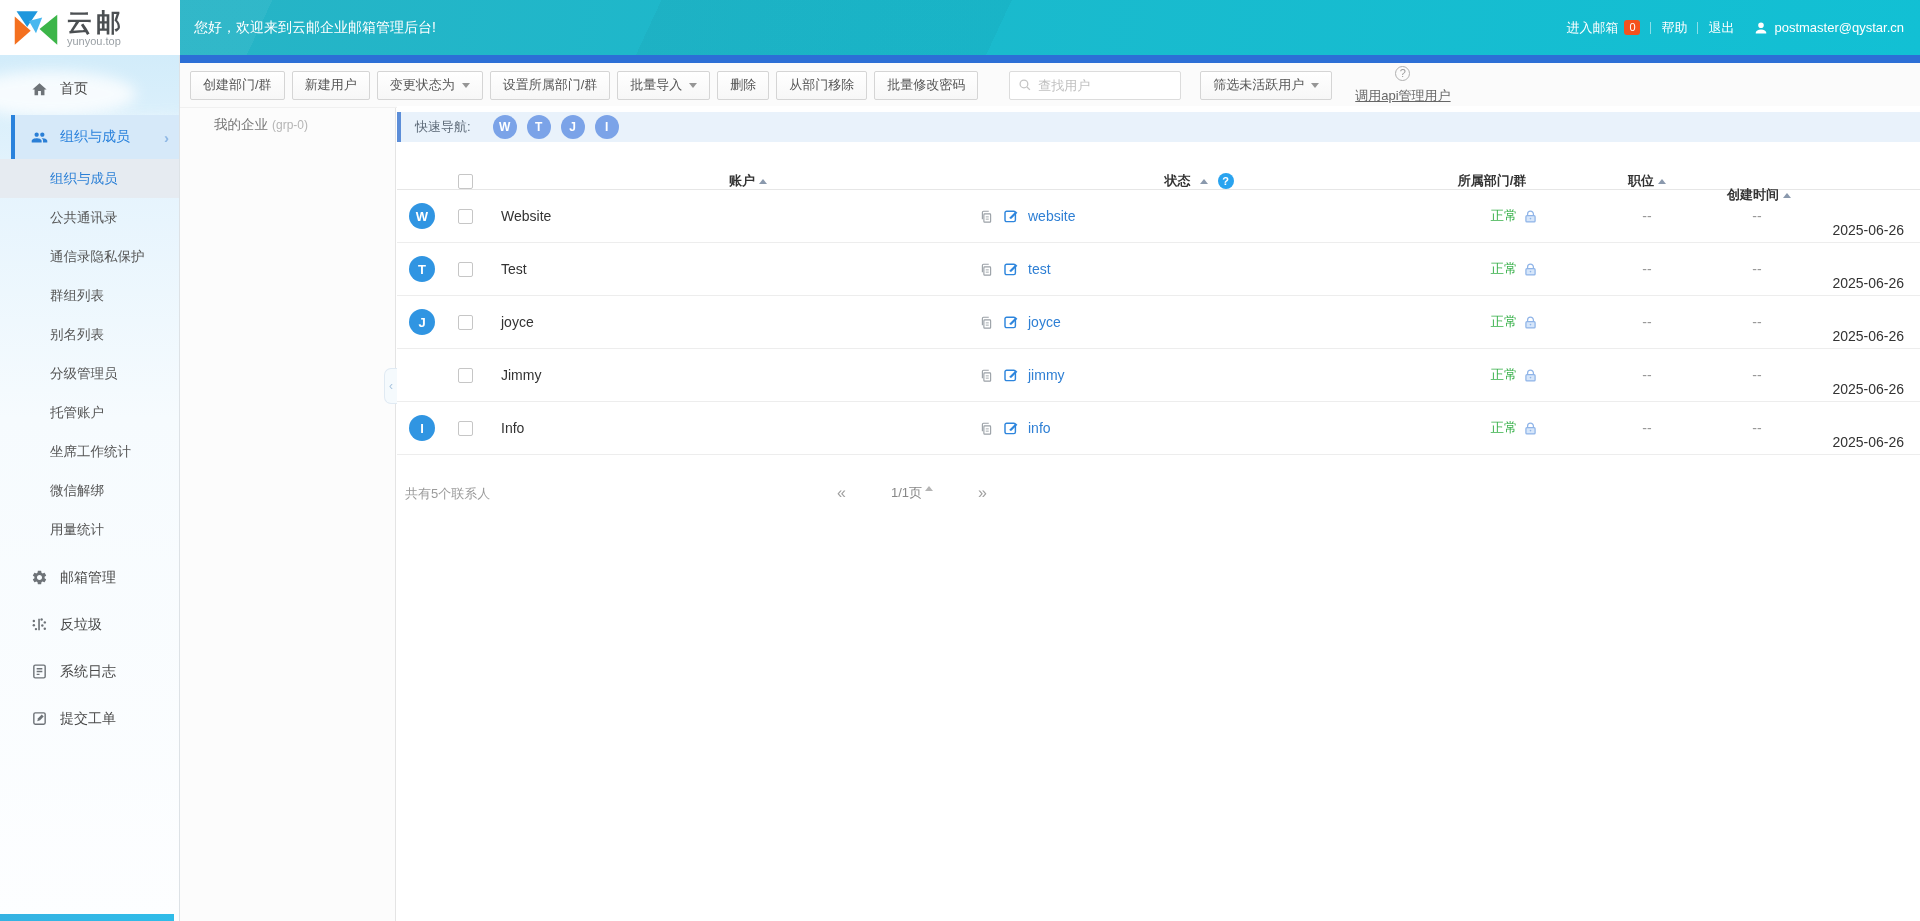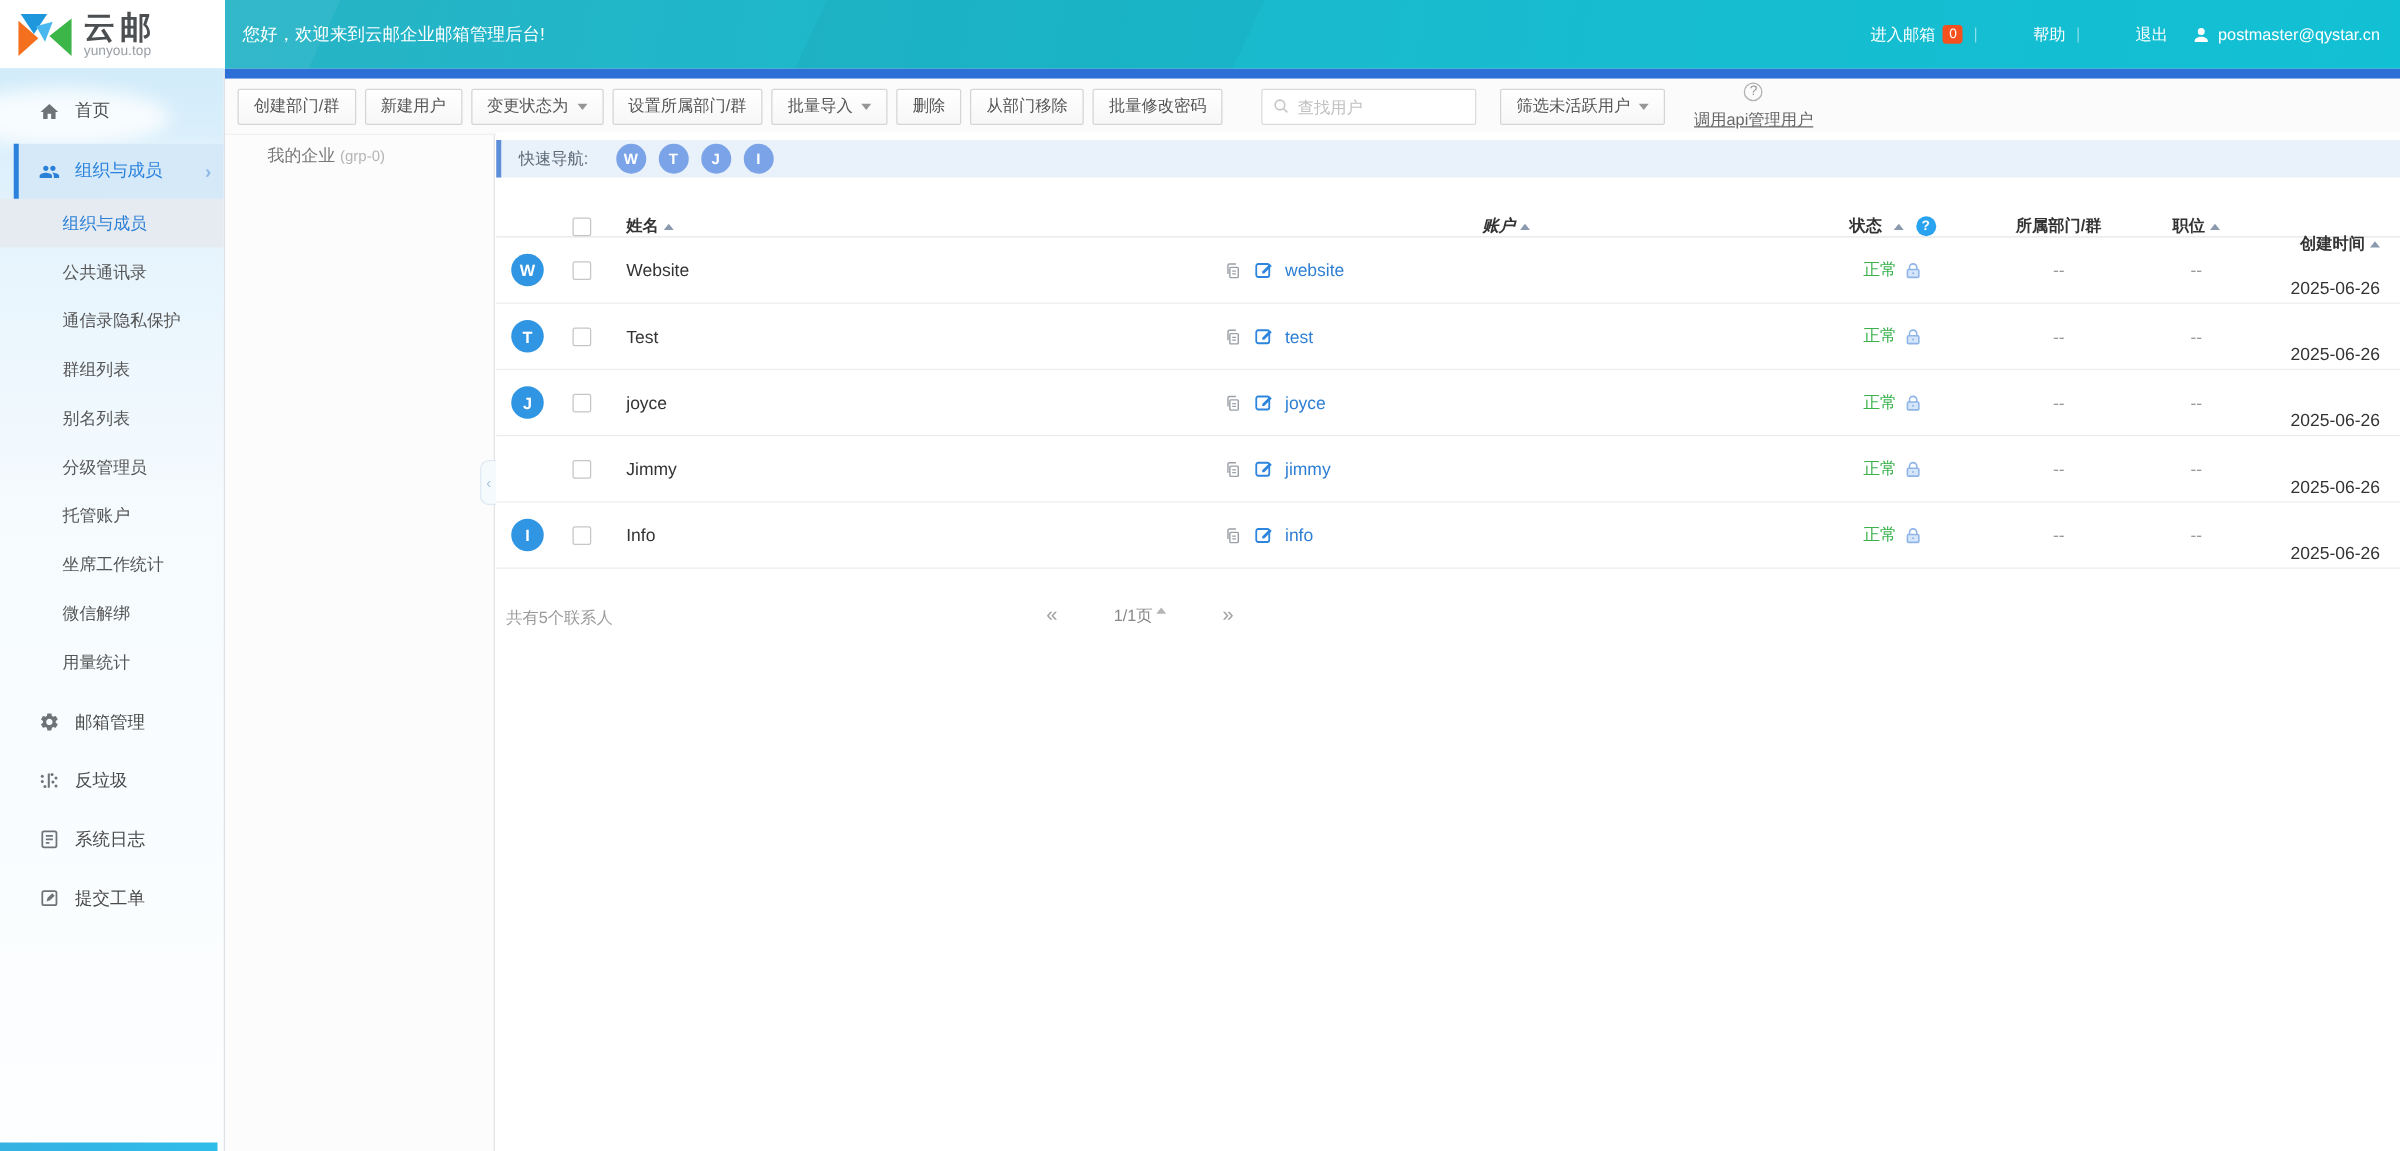--- a/index.html
+++ b/index.html
@@ -12,21 +12,21 @@
     background:linear-gradient(100deg,#2ab2c4 0%,#1bb9cc 45%,#12c0d4 100%); }
   .topbar::before { content:""; position:absolute; inset:0;
     background:linear-gradient(115deg, rgba(255,255,255,.05) 0 14%, transparent 14% 34%, rgba(0,0,0,.03) 34% 52%, transparent 52%); }
   .logo-area { position:absolute; left:0; top:0; width:180px; height:55px; background:#fff;
     display:flex; align-items:center; padding-left:13px; }
   .logo-text { margin-left:8px; }
   .logo-title { font-size:25px; font-weight:bold; color:#4b4f52; letter-spacing:4px; line-height:26px; }
   .logo-sub { font-size:11px; color:#9aa0a5; line-height:12px; }
   .welcome { position:absolute; left:194px; top:0; height:55px; line-height:55px; color:#fff; font-size:14px; }
   .topbar-right { position:absolute; right:16px; top:0; height:55px; display:flex; align-items:center; gap:10px; color:#fff; font-size:13px; }
-  .tb-link { color:#fff;margin-left:35px; }
+  .tb-link { color:#fff; }
   .badge { display:inline-block; min-width:16px; height:15px; line-height:15px; padding:0 2px; background:#f4511e;
     border-radius:3px; text-align:center; font-size:11px; color:#fff; margin-left:-4px; }
   .sep { width:1px; height:12px; background:rgba(255,255,255,.5); }
   .person-wrap { display:flex; align-items:center; gap:6px; margin-left:10px; }
 
   
   .sidebar { position:absolute; left:0; top:55px; width:180px; bottom:0;
     background:linear-gradient(180deg,#d2ecfa 0%,#e6f4fd 16%,#f6fbfe 42%,#fdfeff 100%);
     border-right:1px solid #dde2e6; overflow:hidden; }
   .sidebar::before { content:""; position:absolute; top:16px; left:-34px; width:170px; height:46px; background:#fff; opacity:.8; border-radius:50%; filter:blur(7px); }
@@ -78,21 +78,21 @@
   .qn-label { font-size:13px; color:#5d6a78; margin-right:12px; }
   .qn-avatar { width:24px; height:24px; border-radius:50%; background:#7ba3e8; color:#fff; font-size:12px; font-weight:bold;
     display:flex; align-items:center; justify-content:center; cursor:pointer; }
 
   .thead,.trow { display:grid; grid-template-columns:50px 36px 474px 440px 190px 120px 100px 113px; align-items:center; }
   .thead { margin-top:16px; height:32px; font-size:13px; font-weight:bold; color:#333; border-bottom:1px solid #e6e6e6; }
   .cell { display:flex; align-items:center; }
   .c-av { justify-content:center; }
   .c-cb { justify-content:center; }
   .c-name { padding-left:18px; }
-  .thead .c-account { justify-content:center; transform:translateX(28px);font-style:italic; }
+  .thead .c-account { justify-content:center; transform:translateX(28px); }
   .trow .c-account { padding-left:22px; gap:9px; }
   .c-status { justify-content:center; transform:translateX(22px); gap:5px; }
   .c-dept,.c-pos { justify-content:center; }
   .c-created { justify-content:flex-end; padding-right:16px;margin-top:28px; }
   .sort-up { width:0; height:0; border-left:4px solid transparent; border-right:4px solid transparent; border-bottom:5px solid #8a99ad; display:inline-block; margin-left:4px; }
   .q-blue { width:16px; height:16px; border-radius:50%; background:#29a3ef; color:#fff; font-size:11px; font-weight:bold;
     display:flex; align-items:center; justify-content:center; margin-left:5px; cursor:pointer; }
   .q-blue::before { content:"?"; }
 
   .trow { height:53px; border-bottom:1px solid #ededed; font-size:14px; color:#333; }
@@ -269,24 +269,20 @@
     <span class="qn-avatar">T</span>
     <span class="qn-avatar">J</span>
     <span class="qn-avatar">I</span>
   </div>
 
   <div class="thead">
     <div class="cell c-av"></div>
     <div class="cell c-cb">
         <input type="checkbox" class="cb" style="">
       </div>
-    <div class="cell c-name">
-        <span>姓名</span>
-        <i class="sort-up"></i>
-      </div>
     <div class="cell c-account">
         <span>账户</span>
         <i class="sort-up"></i>
       </div>
     <div class="cell c-status">
         <span>状态</span>
         <i class="sort-up"></i>
         <span class="q-blue"></span>
       </div>
     <div class="cell c-dept">所属部门/群</div>

